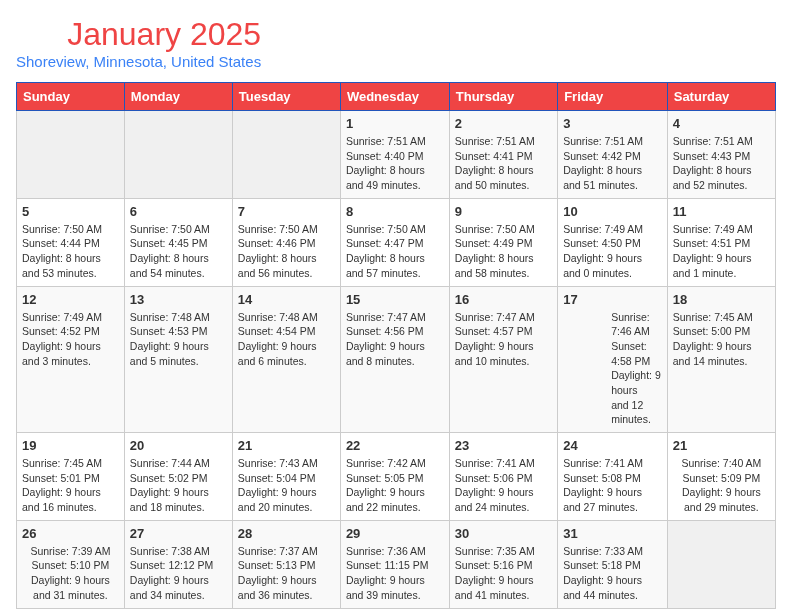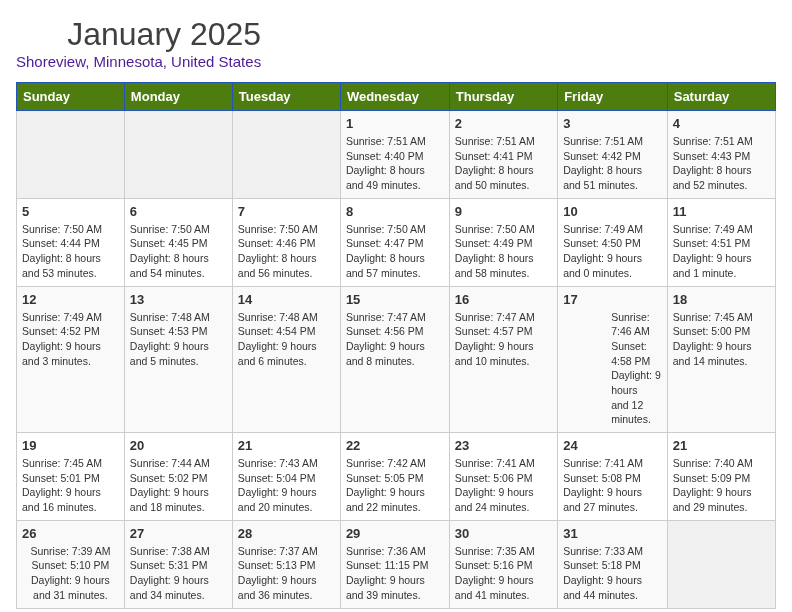--- a/index.html
+++ b/index.html
@@ -23,34 +23,34 @@
     .logo-icon {
       width: 24px;
       height: 24px;
       margin-left: 2px;
     }
     .title-block {
       text-align: right;
     }
     .month-title {
       font-size: 32px;
-      color: #404040;
+      color: #ef4444;
       font-weight: normal;
     }
     .location-subtitle {
       font-size: 15px;
-      color: #4c1d95;
+      color: #3b82f6;
     }
     .calendar-table {
       width: 100%;
       border-collapse: collapse;
       border: 1px solid #ccc;
     }
     .calendar-table th {
-      background-color: #4d7c0f;
+      background-color: #ef4444;
       color: #fff;
       text-align: left;
       padding: 6px 6px;
       font-size: 13px;
       font-weight: bold;
       border: 1px solid #2255bb;
     }
     .calendar-table td {
       vertical-align: top;
       width: 110px;
@@ -277,38 +277,38 @@
         </td>
         <td>
           <div class="day-number">24</div>
           <div class="day-info" style="white-space: pre-line;">Sunrise: 7:41 AM
 Sunset: 5:08 PM
 Daylight: 9 hours
 and 27 minutes.</div>
         </td>
         <td>
           <div class="day-number">21</div>
-          <div class="day-info" style="white-space: pre-line;">Sunrise: 7:40 AM
+          <div class="day-info" style="white-space: pre-line; text-align: center;">Sunrise: 7:40 AM
 Sunset: 5:09 PM
 Daylight: 9 hours
 and 29 minutes.</div>
         </td>
       </tr>
       <tr>
         <td>
           <div class="day-number">26</div>
           <div class="day-info" style="white-space: pre-line; text-align: center;">Sunrise: 7:39 AM
 Sunset: 5:10 PM
 Daylight: 9 hours
 and 31 minutes.</div>
         </td>
         <td>
           <div class="day-number">27</div>
           <div class="day-info" style="white-space: pre-line;">Sunrise: 7:38 AM
-Sunset: 5:31 PM
+Sunset: 12:12 PM
 Daylight: 9 hours
 and 34 minutes.</div>
         </td>
         <td>
           <div class="day-number">28</div>
           <div class="day-info" style="white-space: pre-line;">Sunrise: 7:37 AM
 Sunset: 5:13 PM
 Daylight: 9 hours
 and 36 minutes.</div>
         </td>

